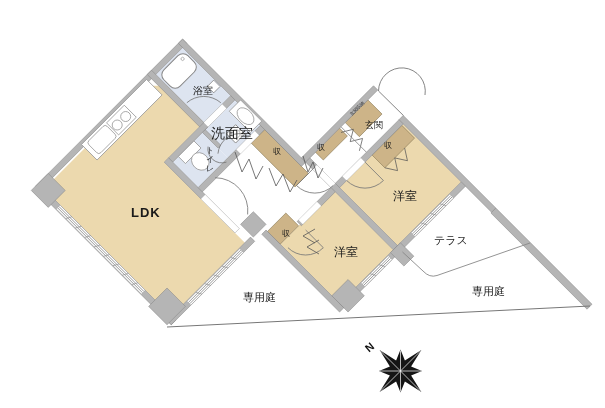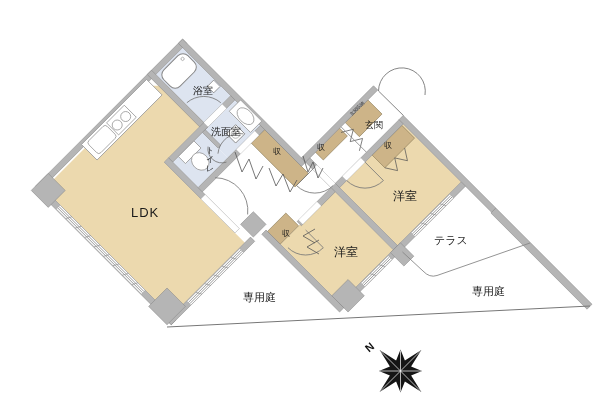--- a/index.html
+++ b/index.html
@@ -133,23 +133,23 @@
 <line x1="400.5" y1="371" x2="400.5" y2="391.5" stroke="#fff" stroke-width="0.7"></line>
 <line x1="400.5" y1="371" x2="380.3" y2="391.2" stroke="#fff" stroke-width="0.7"></line>
 <line x1="400.5" y1="371" x2="380.0" y2="371.0" stroke="#fff" stroke-width="0.7"></line>
 <line x1="400.5" y1="371" x2="380.3" y2="350.8" stroke="#fff" stroke-width="0.7"></line>
 <line x1="400.5" y1="371" x2="400.5" y2="350.5" stroke="#fff" stroke-width="0.7"></line>
 <line x1="400.5" y1="371" x2="420.7" y2="350.8" stroke="#fff" stroke-width="0.7"></line>
 <line x1="400.5" y1="371" x2="421.0" y2="371.0" stroke="#fff" stroke-width="0.7"></line>
 <text x="365" y="352" font-size="11" font-weight="bold" fill="#111" transform="rotate(-40 368 347)" font-family="Liberation Sans, sans-serif">N</text>
 </svg>
 
-<div class="lb" style="left:131px;top:205px;font-size:13px;font-weight:normal;letter-spacing:1px;">LDK</div>
+<div class="lb" style="left:131px;top:205px;font-size:13px;font-weight:bold;letter-spacing:1px;">LDK</div>
 <div class="lb" style="left:193px;top:84px;font-size:10px;">浴室</div>
-<div class="lb" style="left:211px;top:125px;font-size:10px;">洗面室</div>
+<div class="lb" style="left:211px;top:125px;font-size:14px;">洗面室</div>
 <div class="lb" style="left:206px;top:146px;font-size:8px;line-height:9px;">ト<br>イ<br>レ</div>
 <div class="lb" style="left:273px;top:146px;font-size:8px;">収</div>
 <div class="lb" style="left:317px;top:142px;font-size:8px;">収</div>
 <div class="lb" style="left:384px;top:140px;font-size:8px;">収</div>
 <div class="lb" style="left:282px;top:228px;font-size:8px;">収</div>
 <div class="lb" style="left:365px;top:119px;font-size:9px;">玄関</div>
 <div class="lb" style="left:393px;top:188px;font-size:12px;">洋室</div>
 <div class="lb" style="left:334px;top:244px;font-size:12px;">洋室</div>
 <div class="lb" style="left:434px;top:233px;font-size:11px;text-align:center;">テラス</div>
 <div class="lb" style="left:243px;top:290px;font-size:11px;">専用庭</div>

